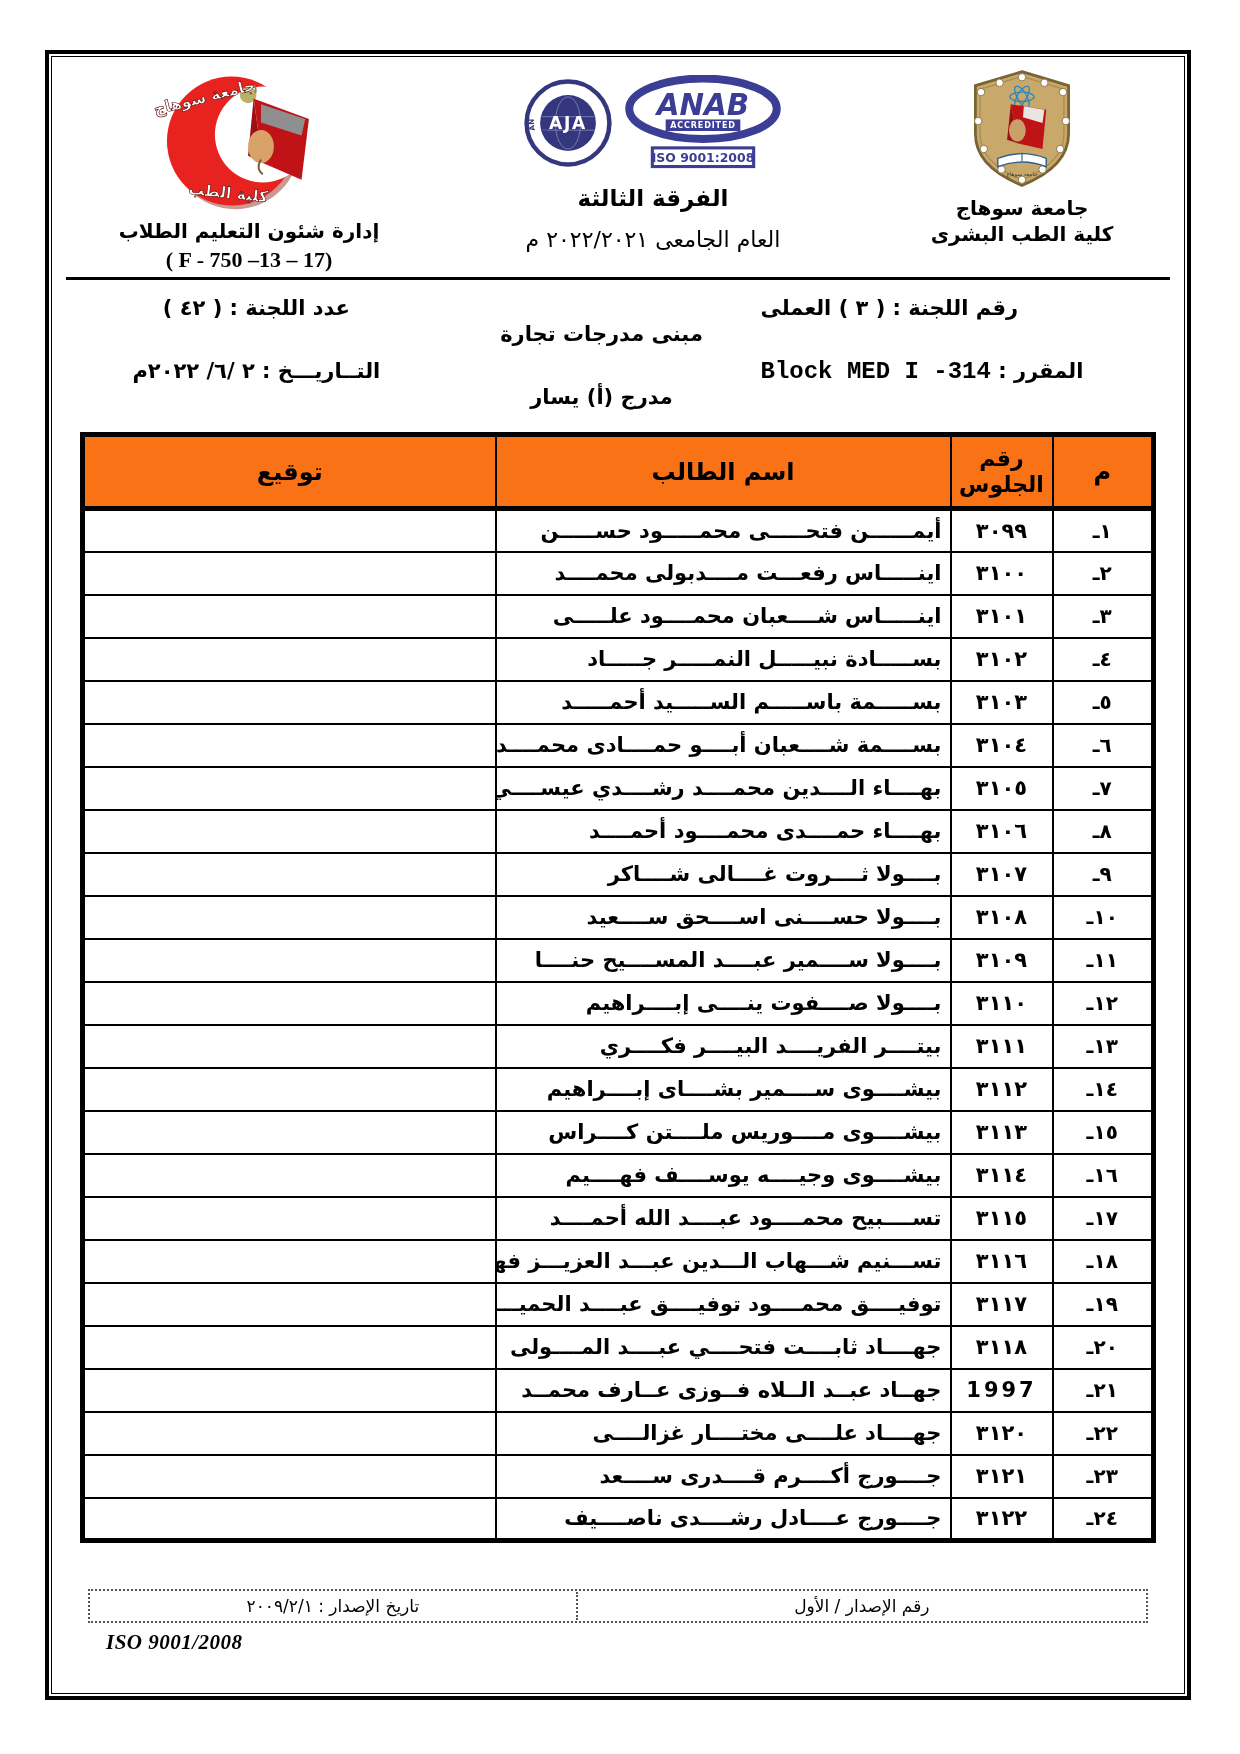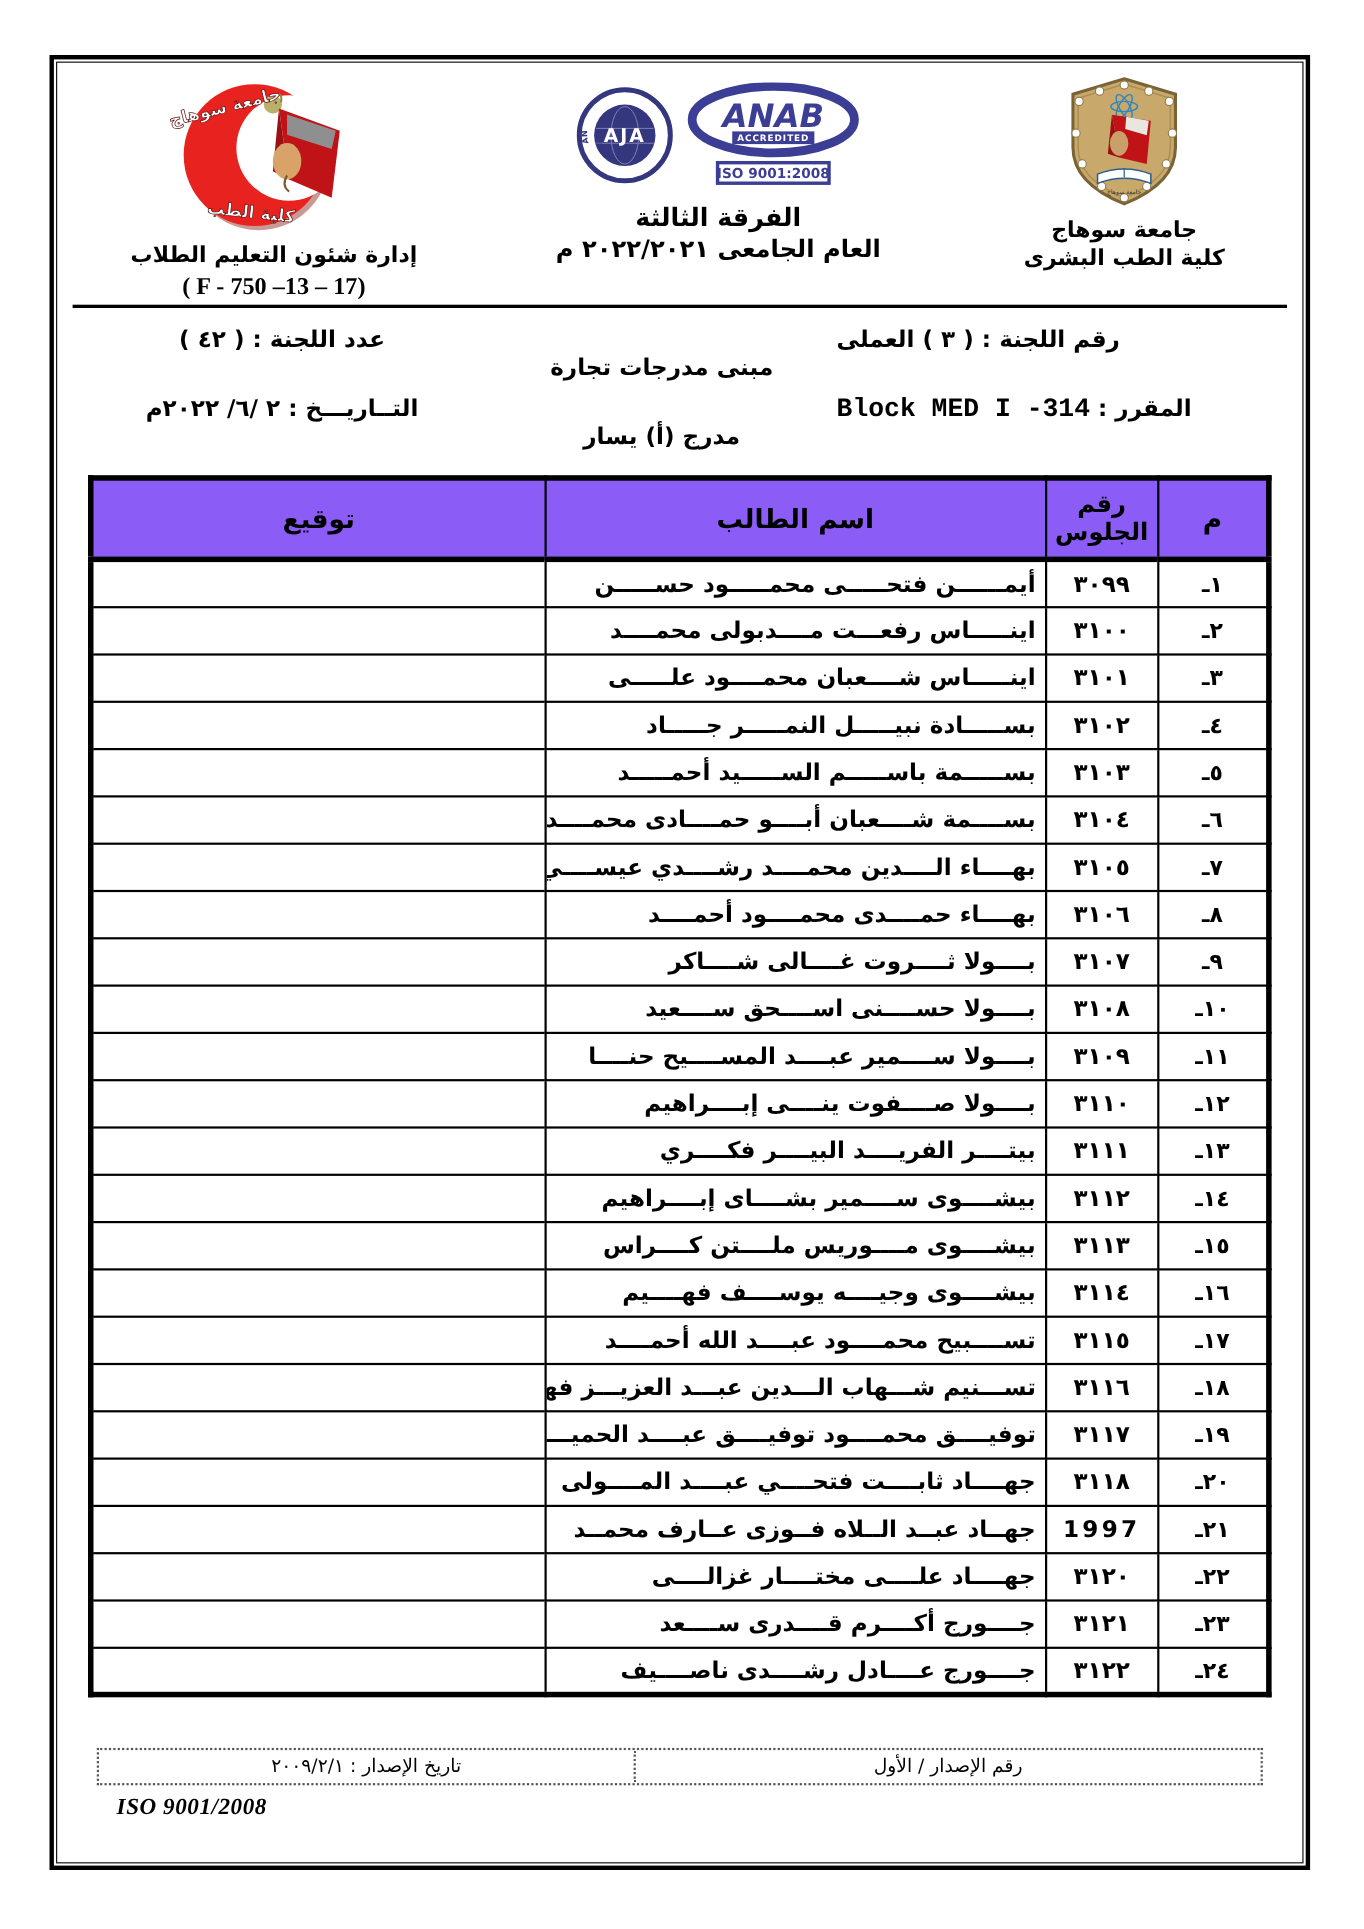--- a/index.html
+++ b/index.html
@@ -15,21 +15,21 @@
   .frame-inner{
     position:absolute;inset:2px;border:1px solid #000;box-sizing:border-box;
     padding:10px 12px 0 12px;
   }
   
   .hdr{display:grid;grid-template-columns:300px 1fr 370px;align-items:start;}
   .hdr-col{text-align:center;}
   .hdr-right .uni-line{font-weight:bold;font-size:20px;line-height:24px;margin-top:2px;}
   .hdr-center .cert-row{display:flex;justify-content:center;align-items:center;gap:10px;margin-top:8px;}
   .hdr-center .grade{font-weight:bold;font-size:23px;margin-top:10px;}
-  .hdr-center .year{font-weight:bold;font-size:22px;margin-top:4px;}
+  .hdr-center .year{font-weight:normal;font-size:22px;margin-top:16px;}
   .hdr-left .dept{font-weight:bold;font-size:20px;margin-top:0px;}
   .hdr-left .form-code{
     font-weight:bold;font-size:22px;direction:ltr;text-align:center;margin-top:4px;
     font-family:"Liberation Serif",serif;
   }
   .rule{border-top:3px solid #000;margin:4px 2px 0 2px;}
   
   .info{padding:10px 6px 0 6px;}
   .info-row{
     display:grid;grid-template-columns:37% 29% 34%;
@@ -39,21 +39,21 @@
   .info-row .cell-c{text-align:center;margin-top:26px;}
   .info-row .cell-l{text-align:center;}
   .course-latin{font-family:Liberation Mono, monospace;font-size:24px;}
   
   table.roster{
     width:1076px;margin:16px auto 0 auto;border-collapse:collapse;
     border:5px solid #000;table-layout:fixed;
   }
   .roster th,.roster td{border:2px solid #000;box-sizing:border-box;}
   .roster thead th{
-    background:#8b5cf6;border-bottom:5px solid #000;height:74px;
+    background:#f97316;border-bottom:5px solid #000;height:74px;
     font-size:24px;font-weight:bold;text-align:center;vertical-align:middle;
   }
   .roster thead th.h-seat{font-size:22px;line-height:26px;}
   .roster tbody td{height:43px;vertical-align:middle;}
   .col-serial{width:101px;}
   .col-seat{width:102px;}
   .col-name{width:455px;}
   .col-sign{width:auto;}
   .c-serial{text-align:center;font-size:20px;font-weight:bold;}
   .c-seat{text-align:center;font-size:21px;font-weight:bold;letter-spacing:3px;}

